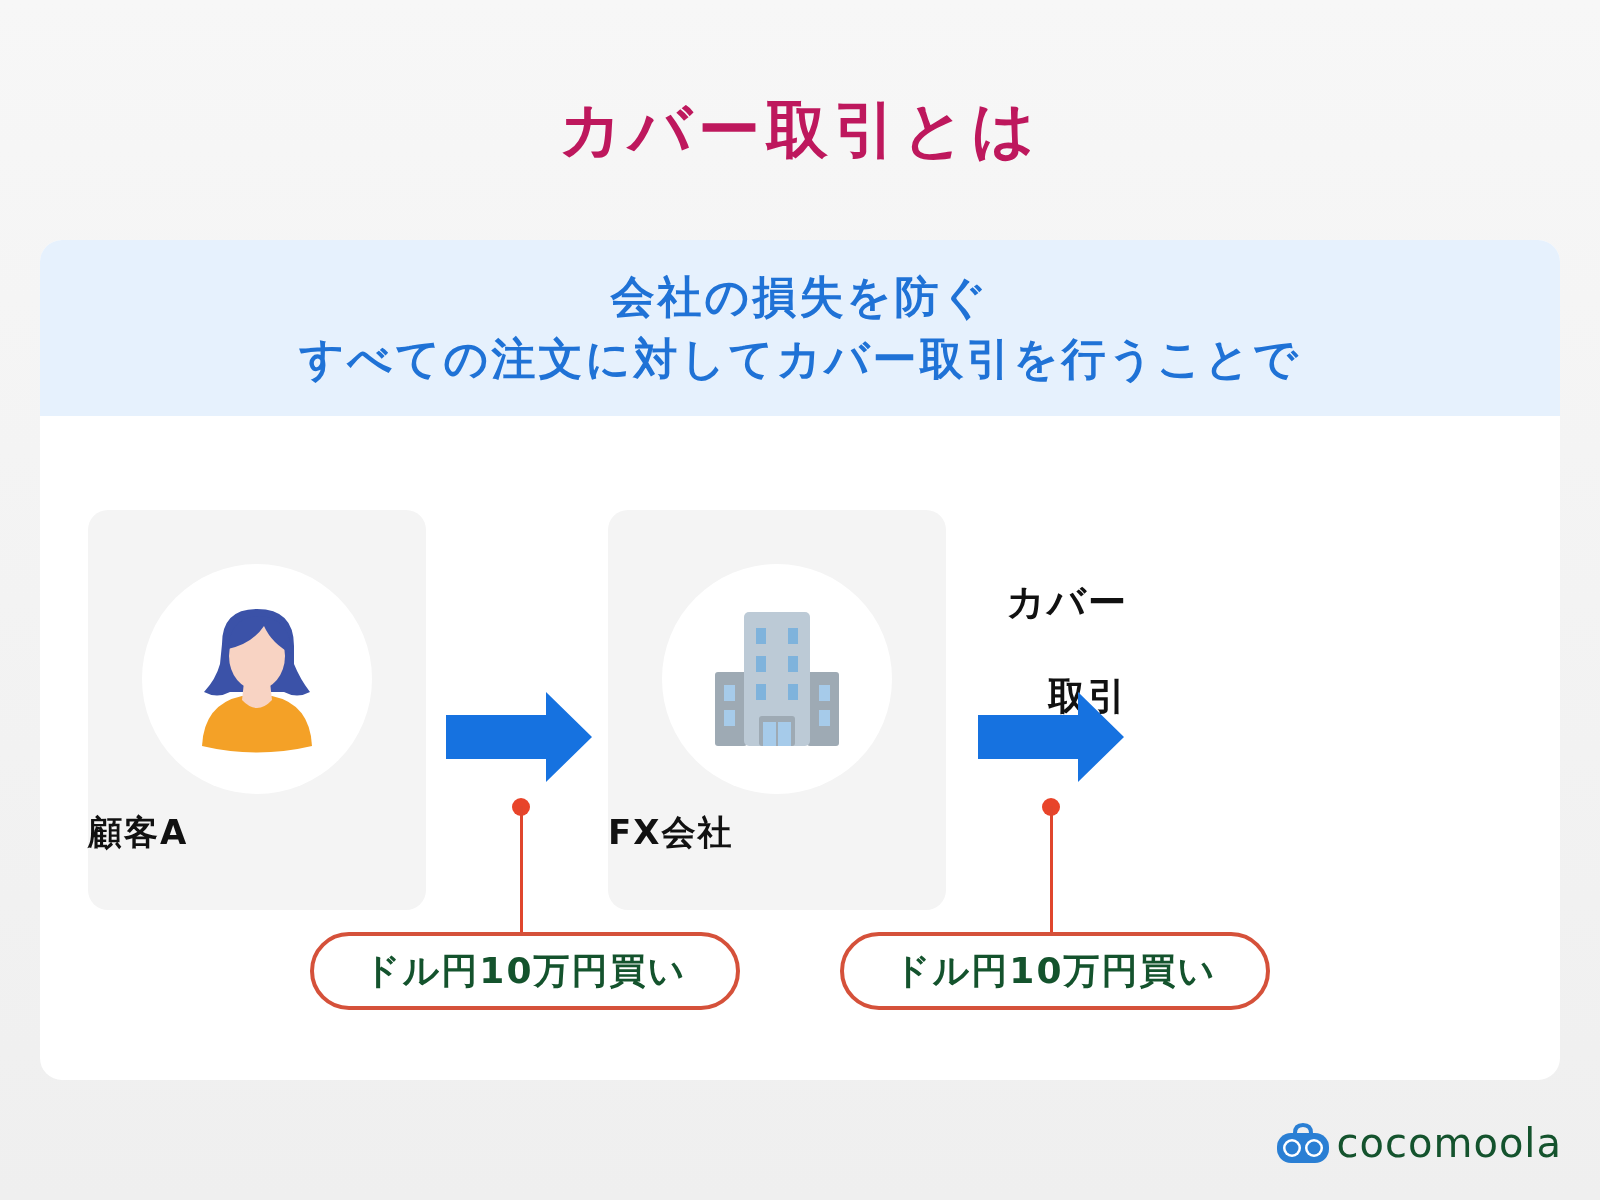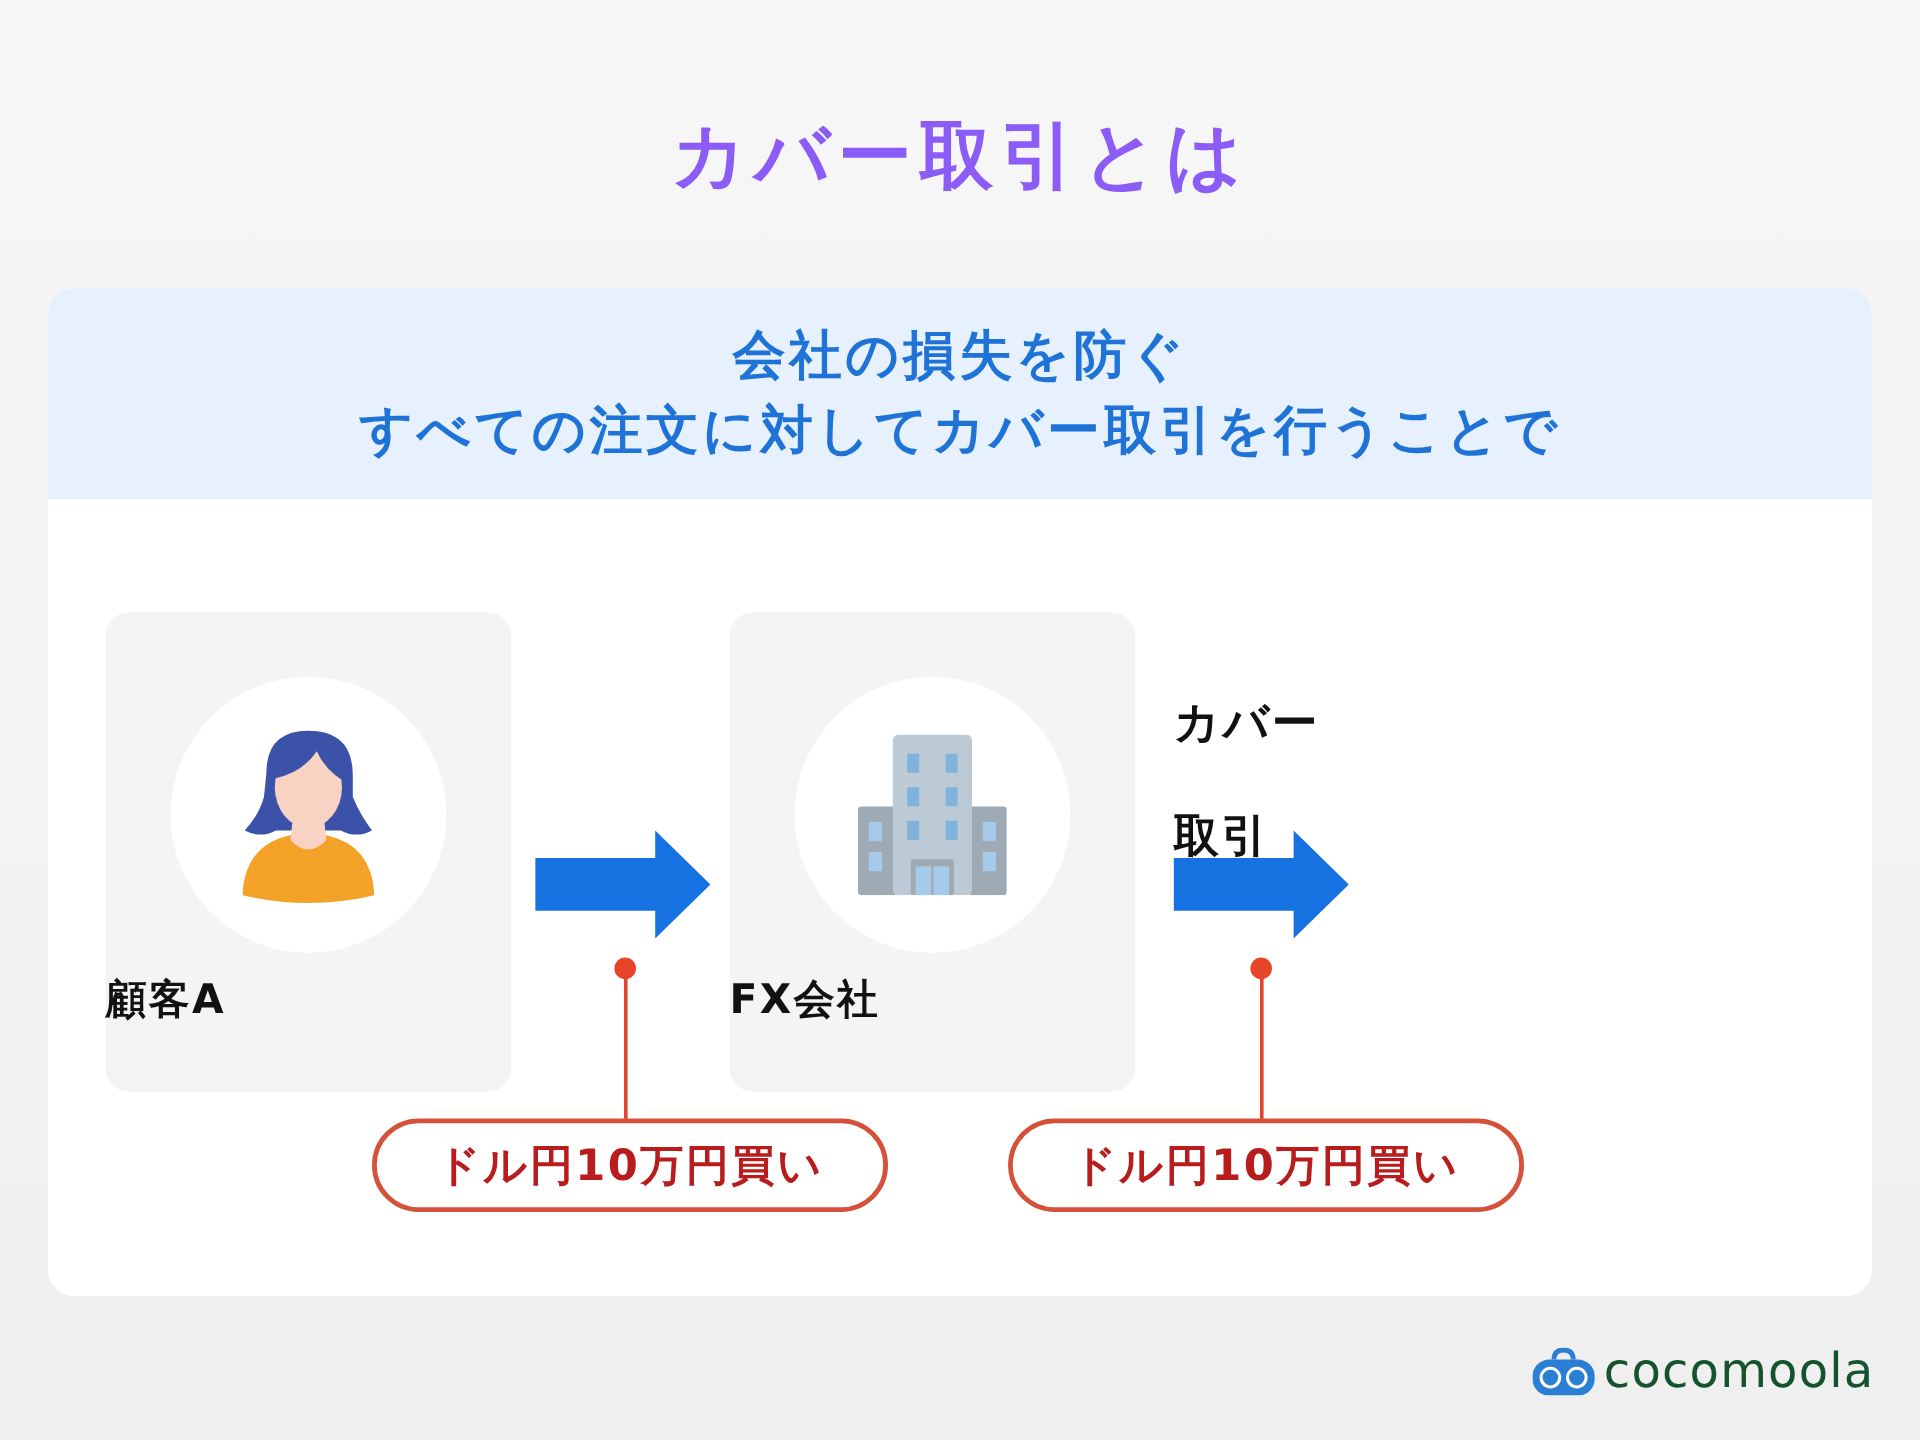--- a/index.html
+++ b/index.html
@@ -6,21 +6,21 @@
   html, body { width: 1600px; height: 1200px; overflow: hidden; }
   body {
     background: linear-gradient(#f7f7f7, #efefef);
     font-family: "DejaVu Sans", "Liberation Sans", sans-serif;
     position: relative;
     color: #111;
   }
   .page-title {
     position: absolute; top: 88px; left: 0; width: 1600px;
     text-align: center; font-size: 62px; font-weight: bold; letter-spacing: 6px;
-    color: #8b5cf6;
+    color: #be185d;
   }
   .panel {
     position: absolute; left: 40px; top: 240px; width: 1520px; height: 840px;
     background: #ffffff; border-radius: 22px; overflow: hidden;
   }
   .banner {
     position: absolute; left: 0; top: 0; width: 1520px; height: 176px;
     background: #e6f1fd;
     display: flex; flex-direction: column; align-items: center; justify-content: center;
     color: #1f72d6; font-weight: bold; font-size: 44px; line-height: 62px; letter-spacing: 3px;
@@ -35,34 +35,34 @@
     display: flex; align-items: center; justify-content: center;
   }
   .node .label {
     position: absolute; left: 0; width: 100%; top: 300px;
     font-size: 34px; font-weight: bold; color: #111; letter-spacing: 2px;
   }
   .arrow-block {
     position: absolute; width: 150px;
   }
   .arrow-label {
-    position: absolute; left: 0; width: 100%; text-align: left;
+    position: absolute; left: 0; width: 100%; text-align: right;
     font-size: 38px; font-weight: bold; line-height: 52px; color: #111; letter-spacing: 2px;
   }
   .connector {
     position: absolute; width: 3px; background: #e0462d;
   }
   .dot {
     position: absolute; width: 18px; height: 18px; border-radius: 50%; background: #e8442a;
   }
   .pill {
     position: absolute; top: 692px; width: 430px; height: 78px;
     border: 4px solid #d5513a; border-radius: 40px; background: #fff;
     display: flex; align-items: center; justify-content: center;
-    font-size: 36px; font-weight: bold; color: #b91c1c; letter-spacing: 2px;
+    font-size: 36px; font-weight: bold; color: #14532d; letter-spacing: 2px;
   }
   .logo {
     position: absolute; right: 38px; top: 1120px; display: flex; align-items: center; gap: 8px;
   }
   .logo-text {
     font-size: 40px; color: #14532d; font-family: "DejaVu Sans", sans-serif; letter-spacing: 1px;
   }
 </style>
 </head>
 <body>

